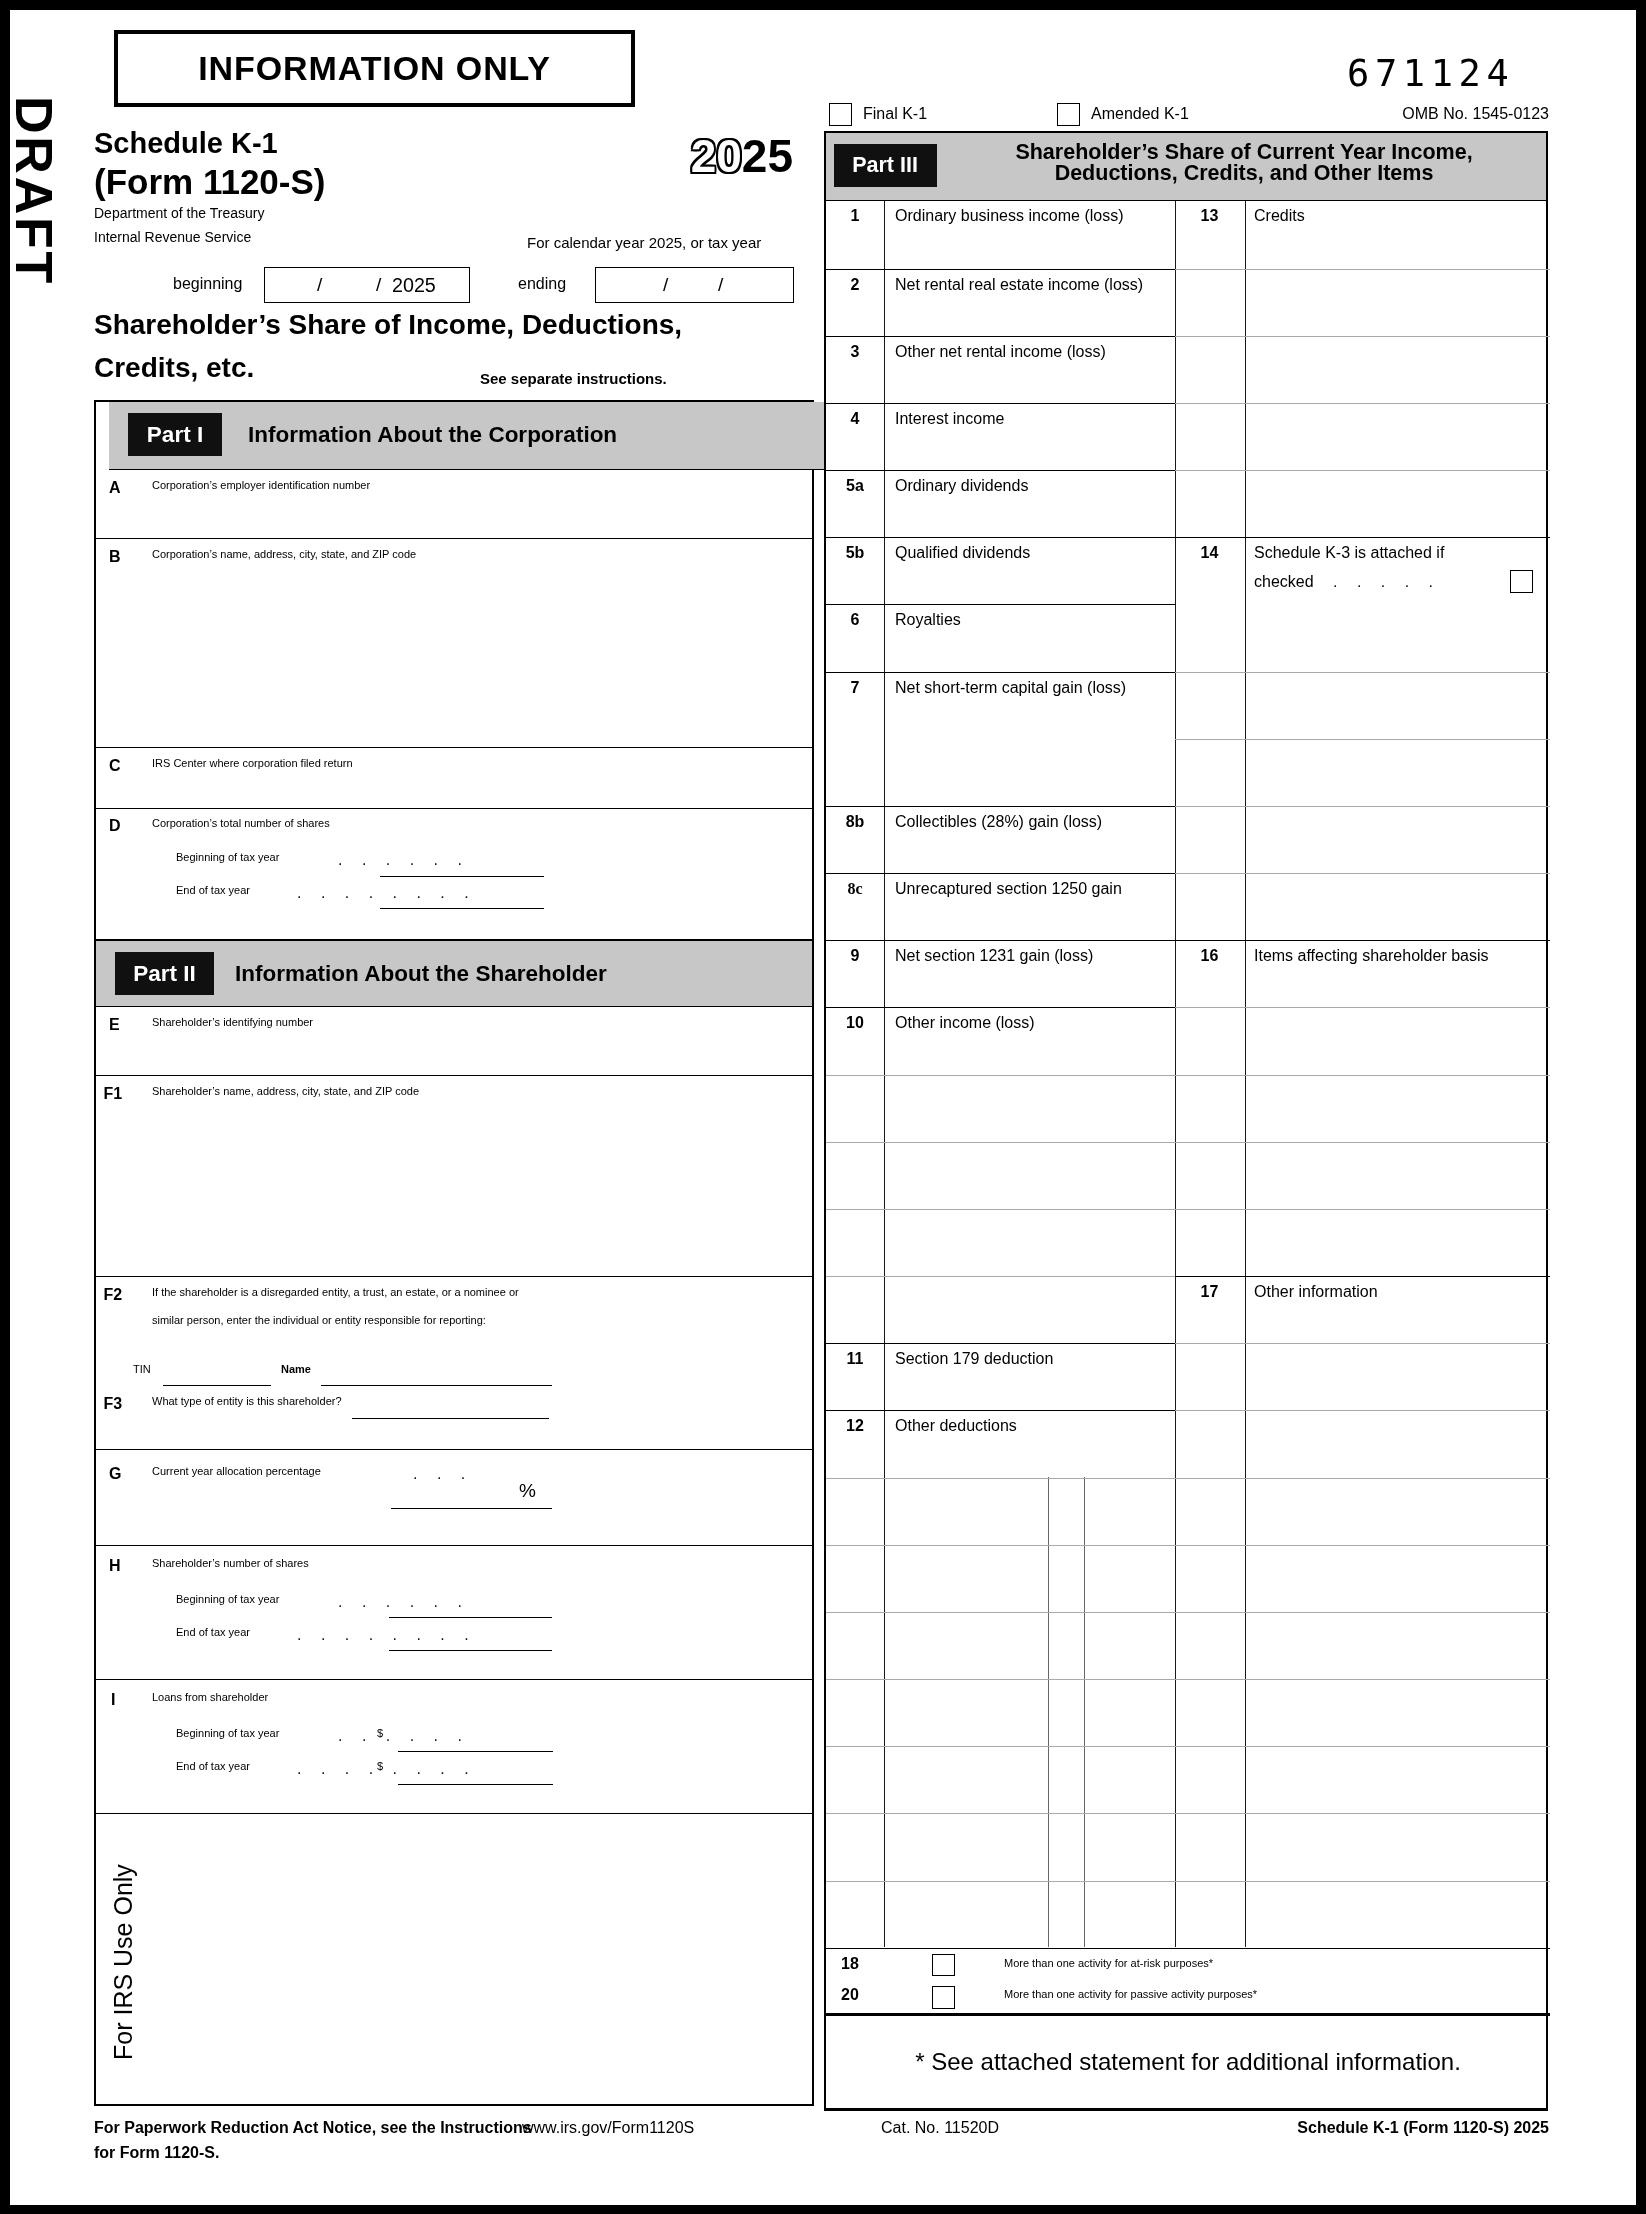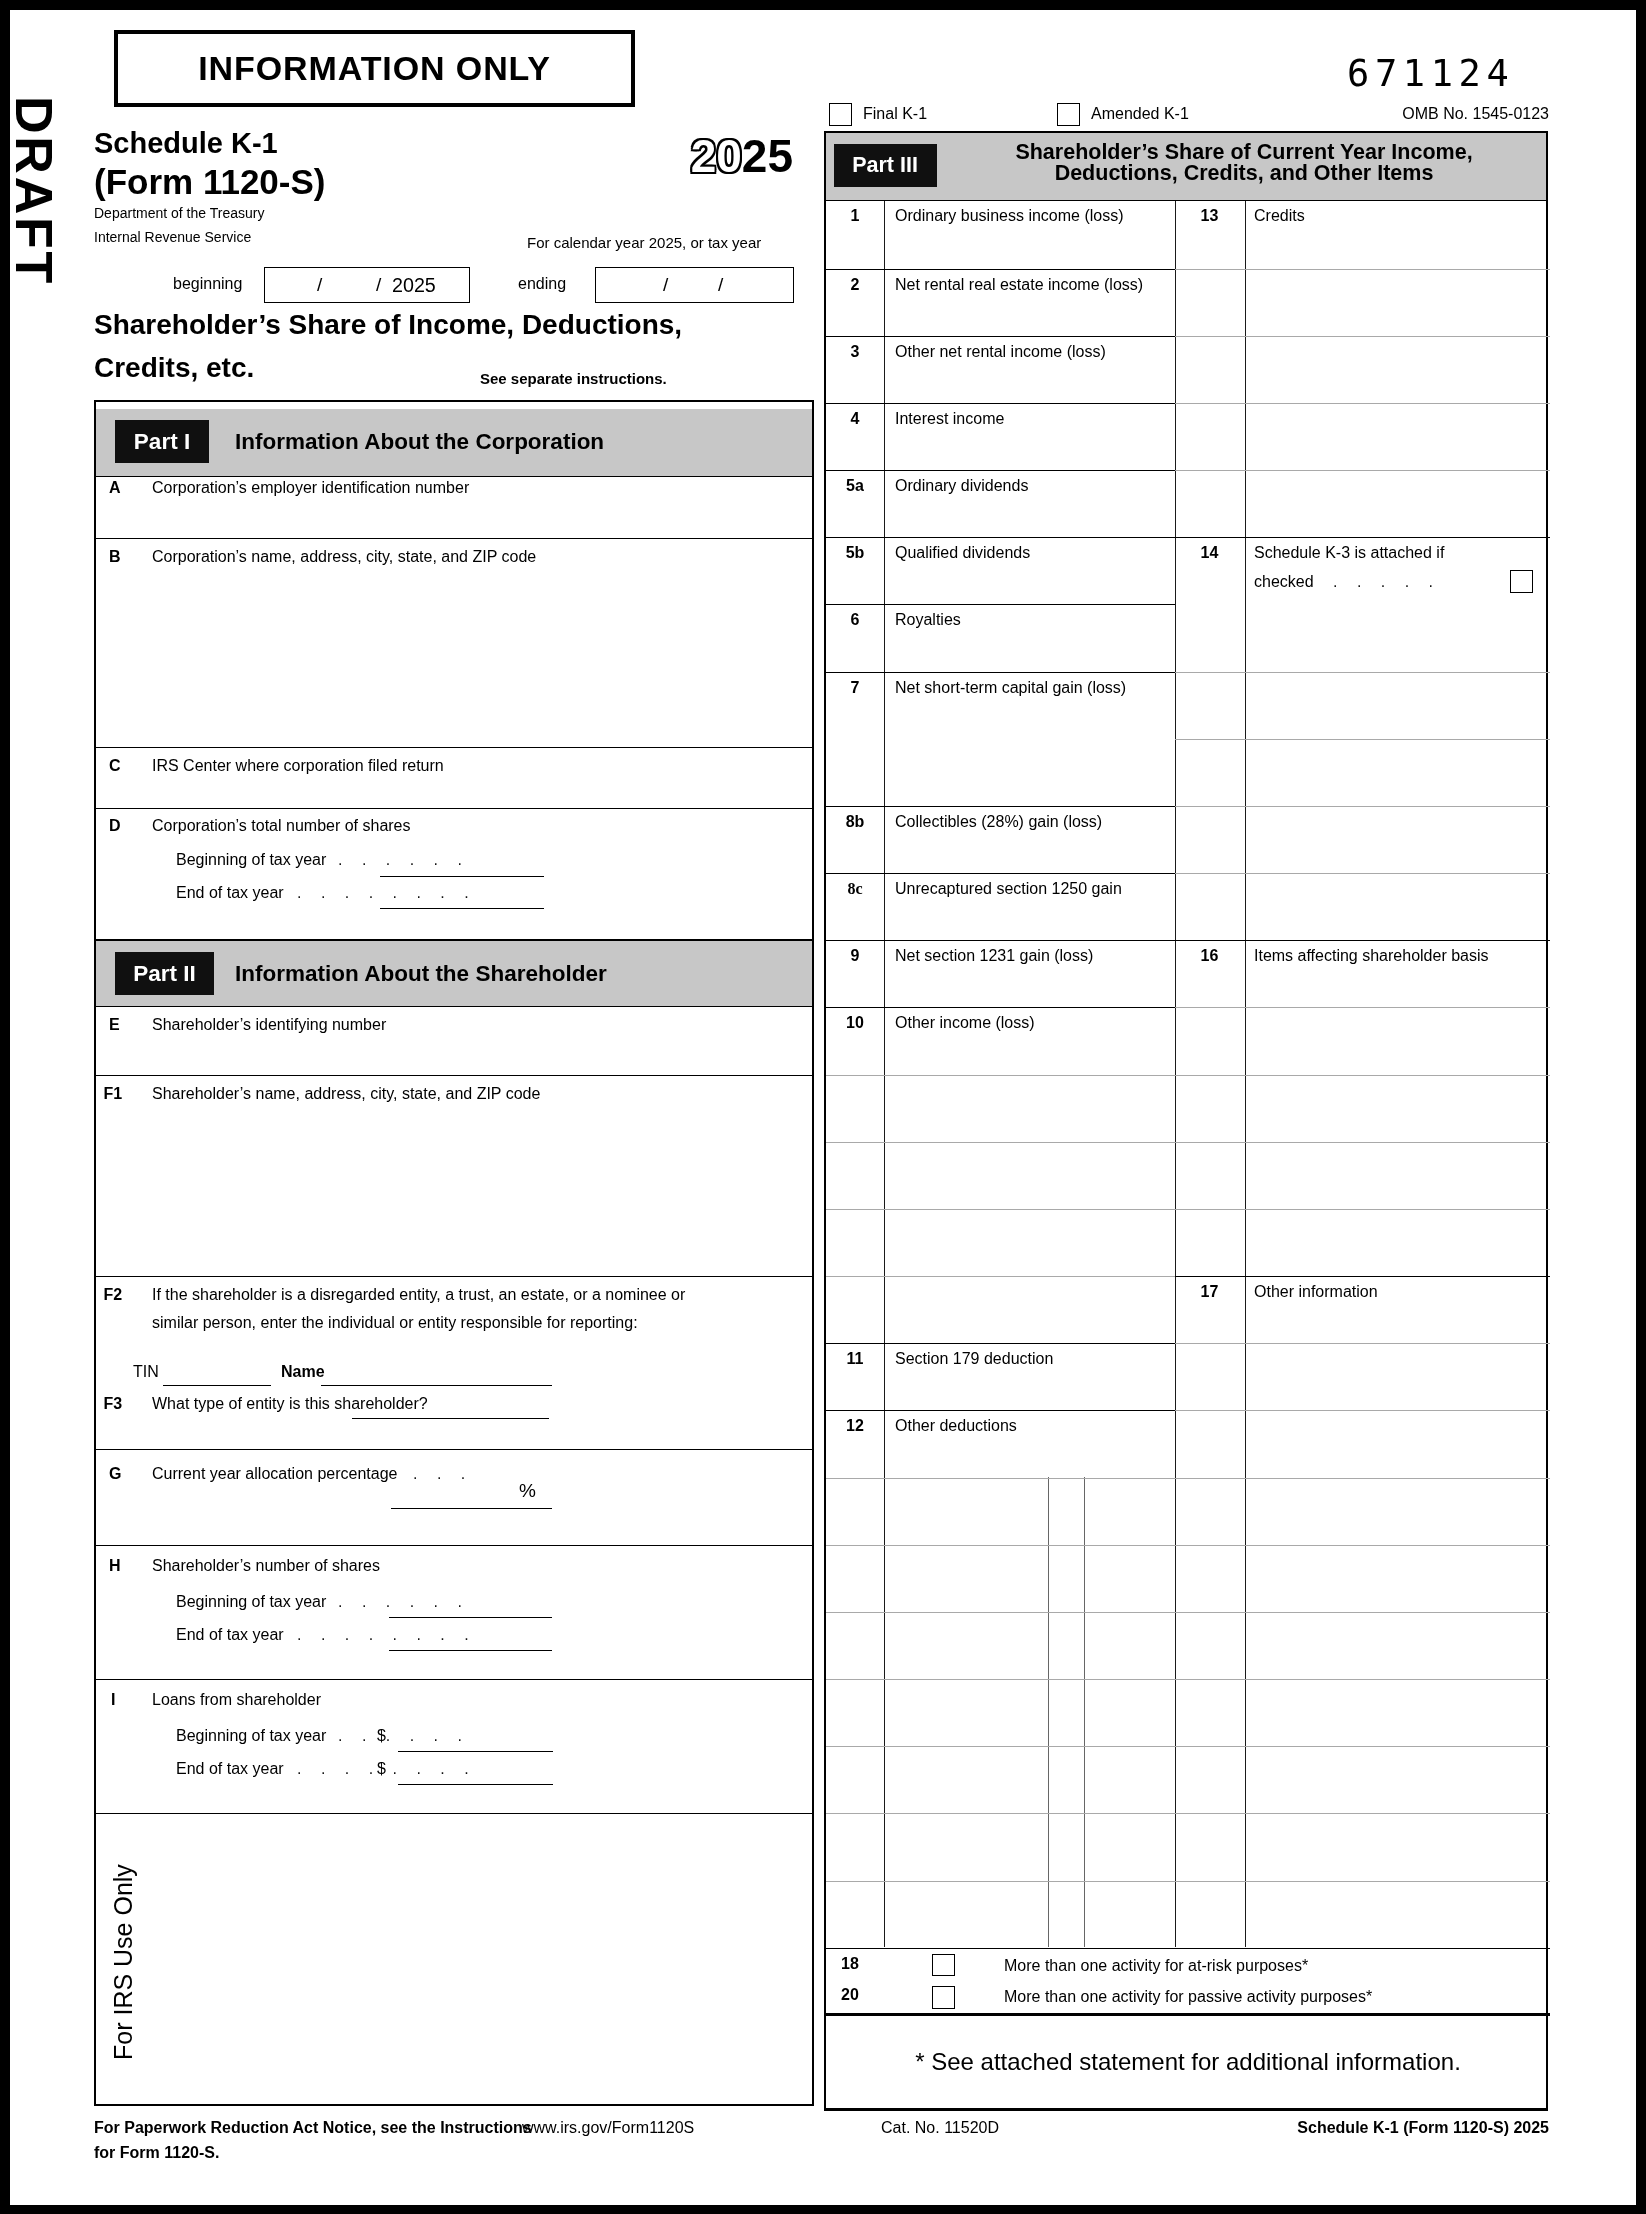--- a/index.html
+++ b/index.html
@@ -21,21 +21,21 @@
   .yr-outline{color:#fff;text-shadow:-1.9px -1.9px 0 #000,1.9px -1.9px 0 #000,-1.9px 1.9px 0 #000,1.9px 1.9px 0 #000,0 -1.9px 0 #000,0 1.9px 0 #000,-1.9px 0 0 #000,1.9px 0 0 #000;}
   .datebox{position:absolute;height:36px;border:1.9px solid #000;box-sizing:border-box;font-size:19px;}
   .datebox span{position:absolute;top:5.6px;}
   .tbl{position:absolute;border:2.8px solid #000;box-sizing:border-box;background:#fff;}
   .phead{position:absolute;left:0;width:100%;height:68px;background:#c7c7c7;border-bottom:1.9px solid #000;box-sizing:border-box;}
   .ptag{position:absolute;background:#101010;color:#fff;font-weight:bold;display:flex;align-items:center;justify-content:center;}
   .ptitle{position:absolute;font-weight:bold;font-size:22.5px;}
   .lrow{position:absolute;left:0;width:100%;box-sizing:border-box;}
   .bt2{border-top:1.9px solid #000;}
   .letter{position:absolute;font-weight:bold;font-size:16px;}
-  .lab{position:absolute;font-size:16px;}
+  .lab{position:absolute;font-size:11px;}
   .dots{position:absolute;font-size:16px;word-spacing:15px;color:#111;}
   .fline{position:absolute;height:0;border-top:1.9px solid #000;}
   .vtext{position:absolute;writing-mode:vertical-rl;transform:rotate(180deg);font-size:25px;text-align:center;}
   .p3row{position:absolute;box-sizing:border-box;}
   .p3row.sd{border-top:1.9px solid #000;}
   .p3row.sl{border-top:0.9px solid #a9a9a9;}
   .p3num{position:absolute;top:5.6px;text-align:center;font-weight:bold;font-size:16px;}
   .p3lab{position:absolute;top:5.6px;font-size:16px;right:3.7px;}
   .vline{position:absolute;width:0;border-left:0.9px solid #1a1a1a;}
   .vline.soft{border-left:0.9px solid #666;}
@@ -79,21 +79,21 @@
     <span style="left:67px;">/</span>
     <span style="left:122px;">/</span>
   </div>
 
   <div class="abs b" style="left:94px;top:309px;font-size:28px;">Shareholder’s Share of Income, Deductions,</div>
   <div class="abs b" style="left:94px;top:352px;font-size:28px;">Credits, etc.</div>
   <div class="abs b" style="left:480px;top:370px;font-size:15px;">See separate instructions.</div>
 
   <div class="tbl" style="left:94px;top:400px;width:720px;height:1706px;">
 
-    <div class="phead" style="top:7px;">
+    <div class="phead" style="top:0;margin-left:13px;">
       <div class="ptag" style="left:19px;top:11.2px;width:94px;height:43px;font-size:22.5px;">Part I</div>
       <div class="ptitle" style="left:139px;top:19.7px;">Information About the Corporation</div>
     </div>
 
     <div class="lrow" style="top:68px;height:67px;">
       <span class="letter" style="left:13px;top:9.4px;">A</span>
       <span class="lab" style="left:56px;top:9.4px;">Corporation’s employer identification number</span>
     </div>
     <div class="lrow bt2" style="top:136px;height:209px;">
       <span class="letter" style="left:13px;top:9.4px;">B</span>

